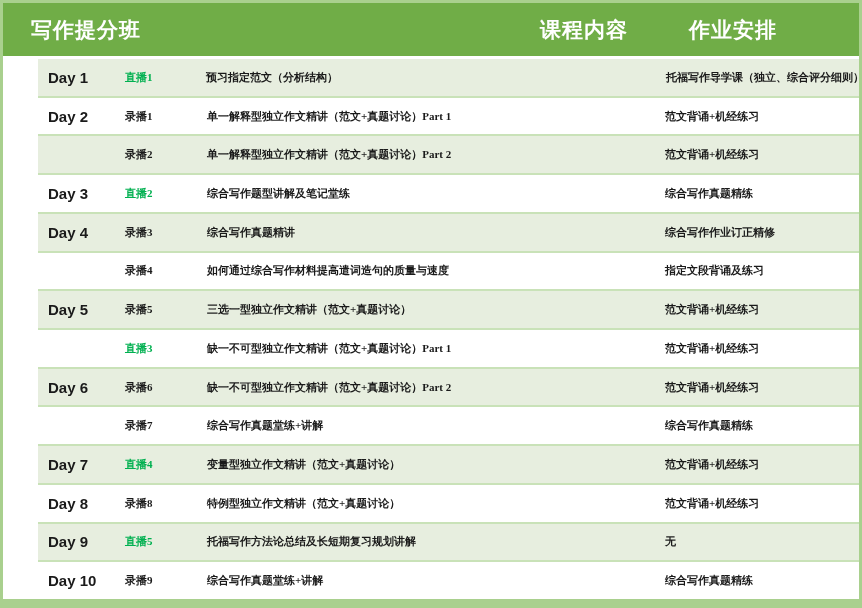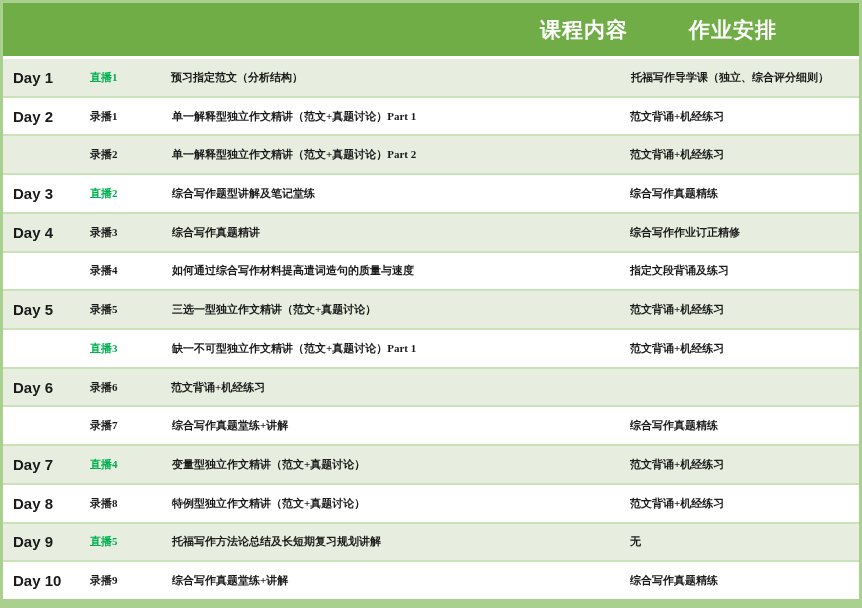--- a/index.html
+++ b/index.html
@@ -39,20 +39,21 @@
   .th-content{grid-column:3;text-align:right;}
   .th-homework{grid-column:4;text-align:center;padding-right:21px;}
   .tbody{flex:1 1 auto;display:flex;flex-direction:column;}
   .row{
     flex:1 1 0;
     display:grid;
     grid-template-columns:78px 88px 459px 1fr;
     align-items:center;
     background:#FFFFFF;
     color:var(--text);
+    margin-left:35px;
   }
   .row + .row{border-top:2px solid var(--divider);}
   .row.shaded{background:var(--band);}
   .cell{overflow:hidden;white-space:nowrap;}
   .cell.day{
     padding-left:10px;
     font-size:15px;font-weight:bold;
     font-family:"Liberation Sans","DejaVu Sans",sans-serif;
   }
   .cell.type,.cell.content,.cell.homework{
@@ -62,20 +63,21 @@
   .cell.type{padding-left:9px;}
   .cell.content{padding-left:3px;}
   .cell.homework{padding-left:2px;}
   .cell.type.live{color:var(--live);}
 </style>
 </head>
 <body>
 
 <div class="schedule">
   <div class="thead">
+    <div class="th-class">写作提分班</div>
     <div class="th-content">课程内容</div>
     <div class="th-homework">作业安排</div>
   </div>
   <div class="tbody" id="tbody">
   <div class="row shaded">
     <div class="cell day">Day 1</div>
     <div class="cell type live">直播1</div>
     <div class="cell homework">预习指定范文（分析结构）</div>
     <div class="cell content">托福写作导学课（独立、综合评分细则）</div>
   </div>
@@ -125,20 +127,21 @@
   <div class="row">
     <div class="cell day"></div>
     <div class="cell type live">直播3</div>
     <div class="cell content">缺一不可型独立作文精讲（范文+真题讨论）Part 1</div>
     <div class="cell homework">范文背诵+机经练习</div>
   </div>
 
   <div class="row shaded">
     <div class="cell day">Day 6</div>
     <div class="cell type">录播6</div>
+    <div class="cell content">缺一不可型独立作文精讲（范文+真题讨论）Part 2</div>
     <div class="cell homework">范文背诵+机经练习</div>
   </div>
 
   <div class="row">
     <div class="cell day"></div>
     <div class="cell type">录播7</div>
     <div class="cell content">综合写作真题堂练+讲解</div>
     <div class="cell homework">综合写作真题精练</div>
   </div>
 

